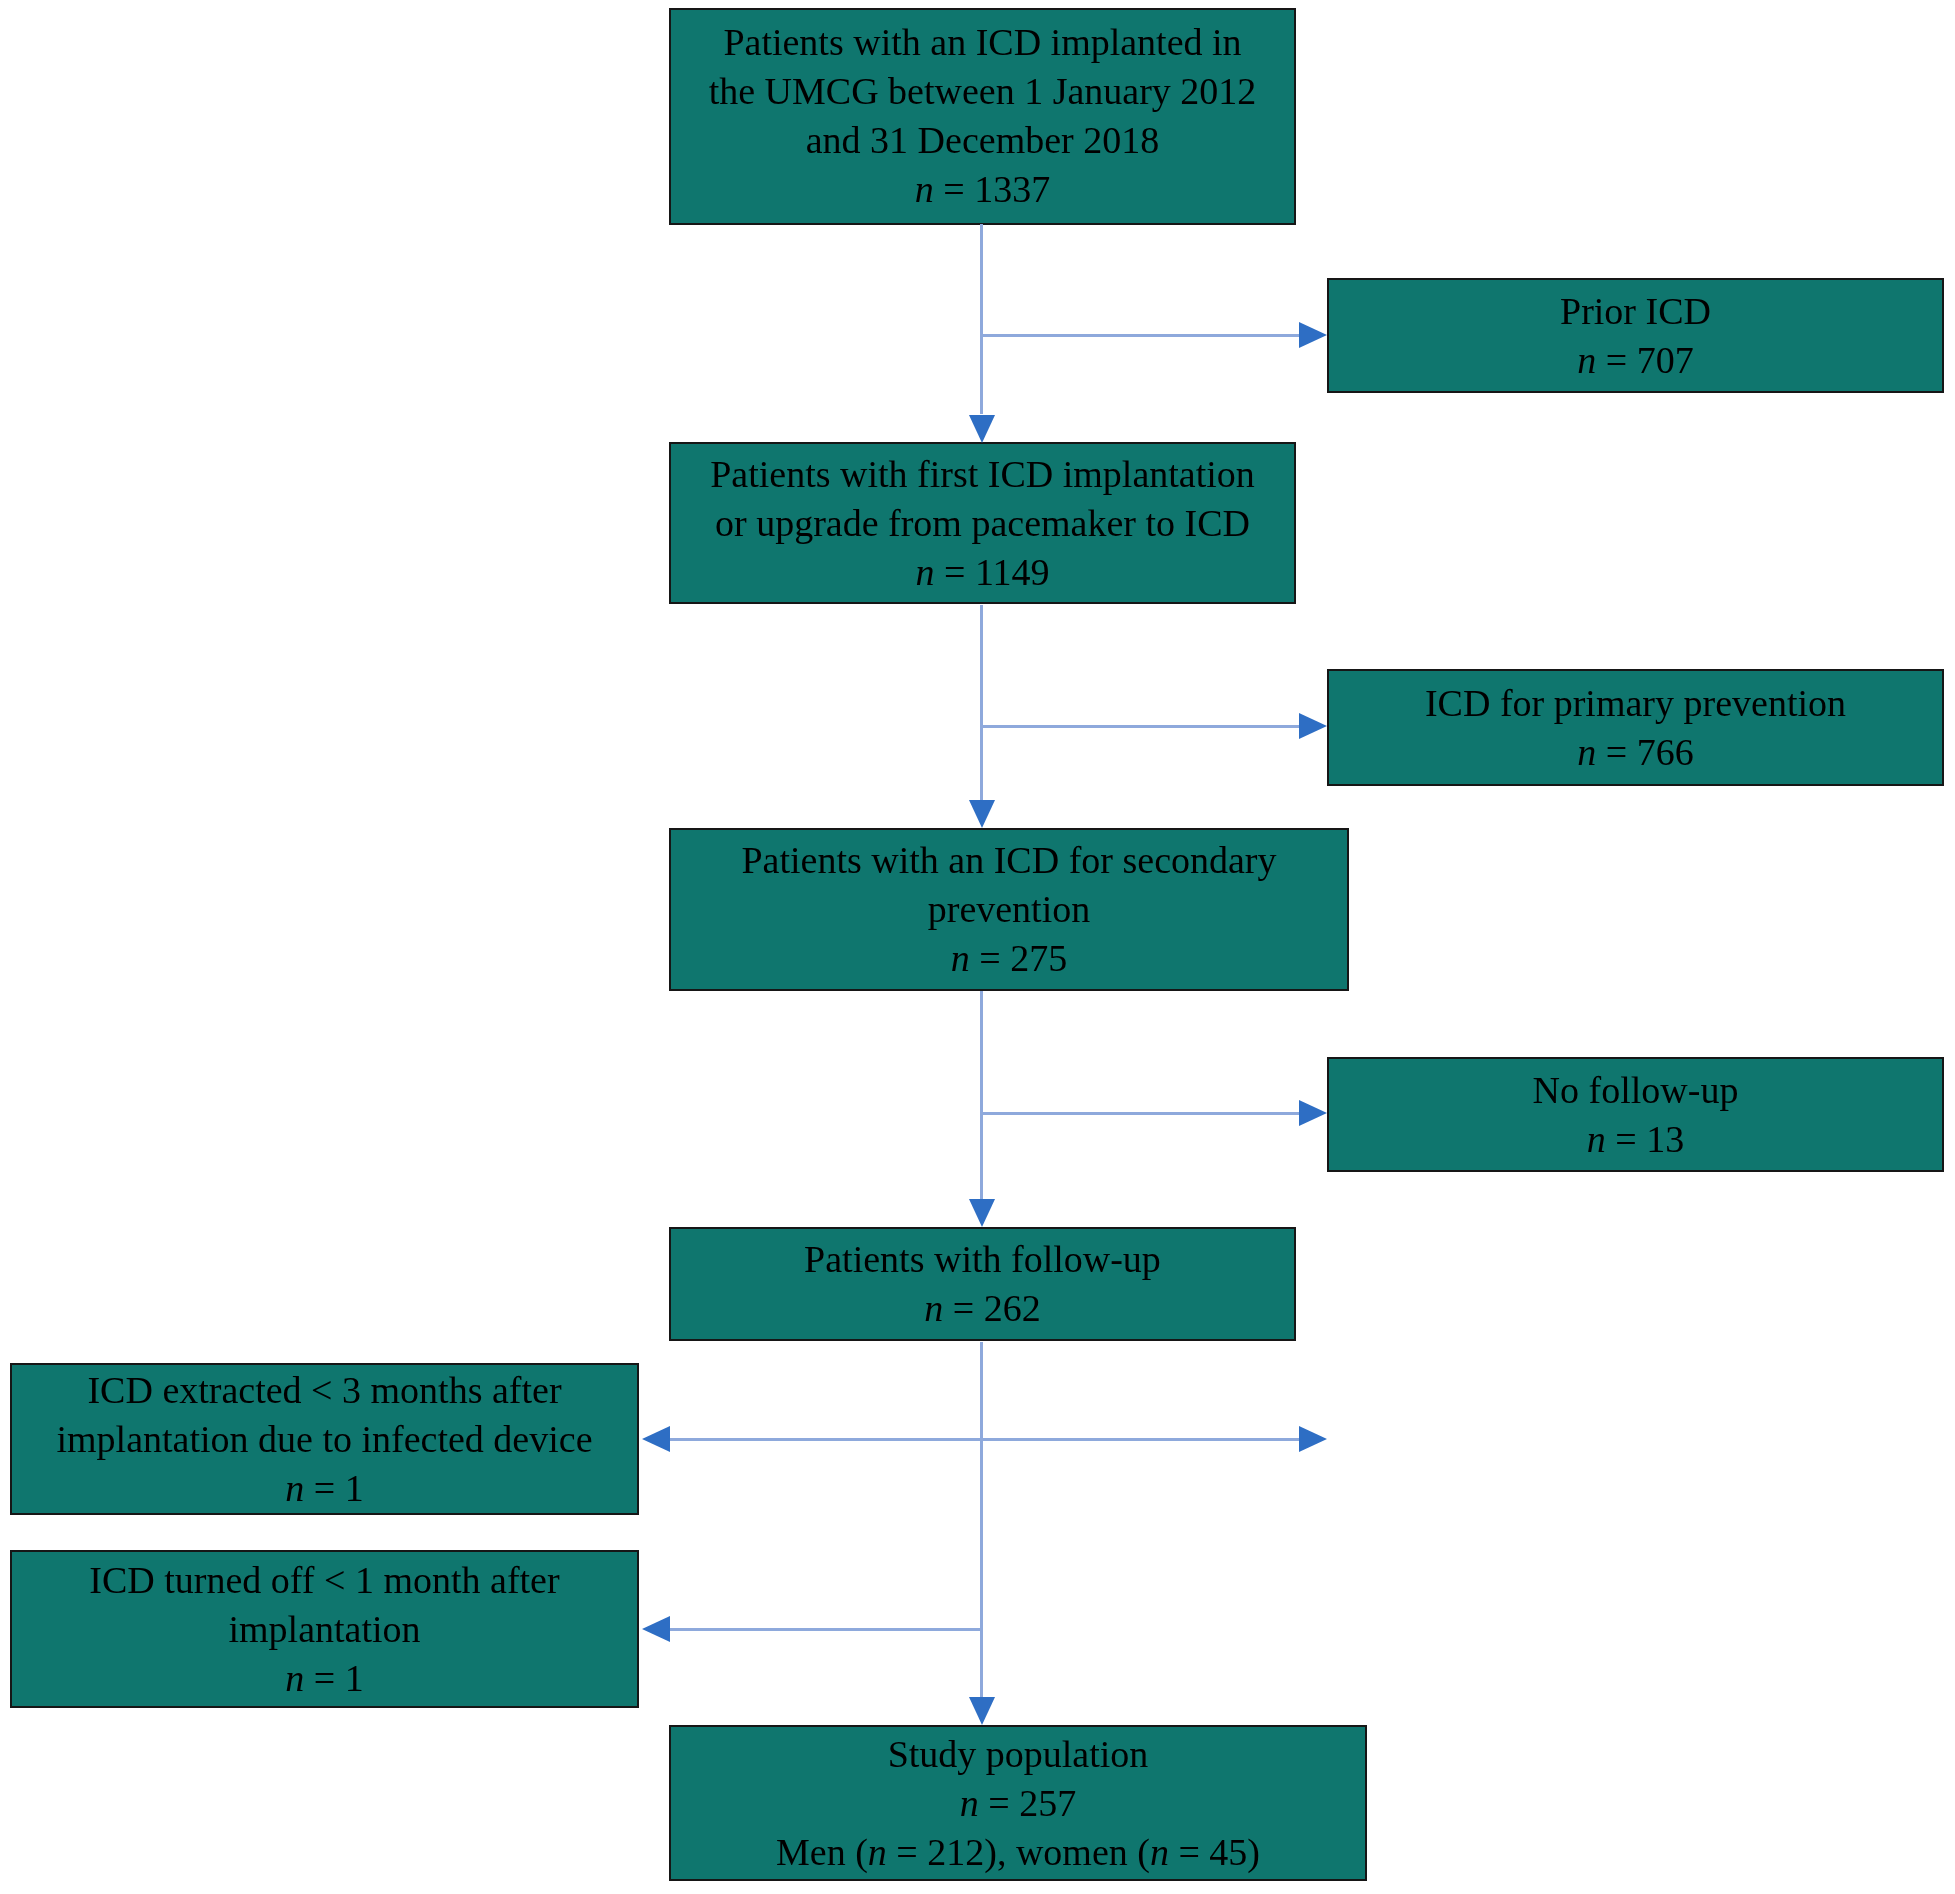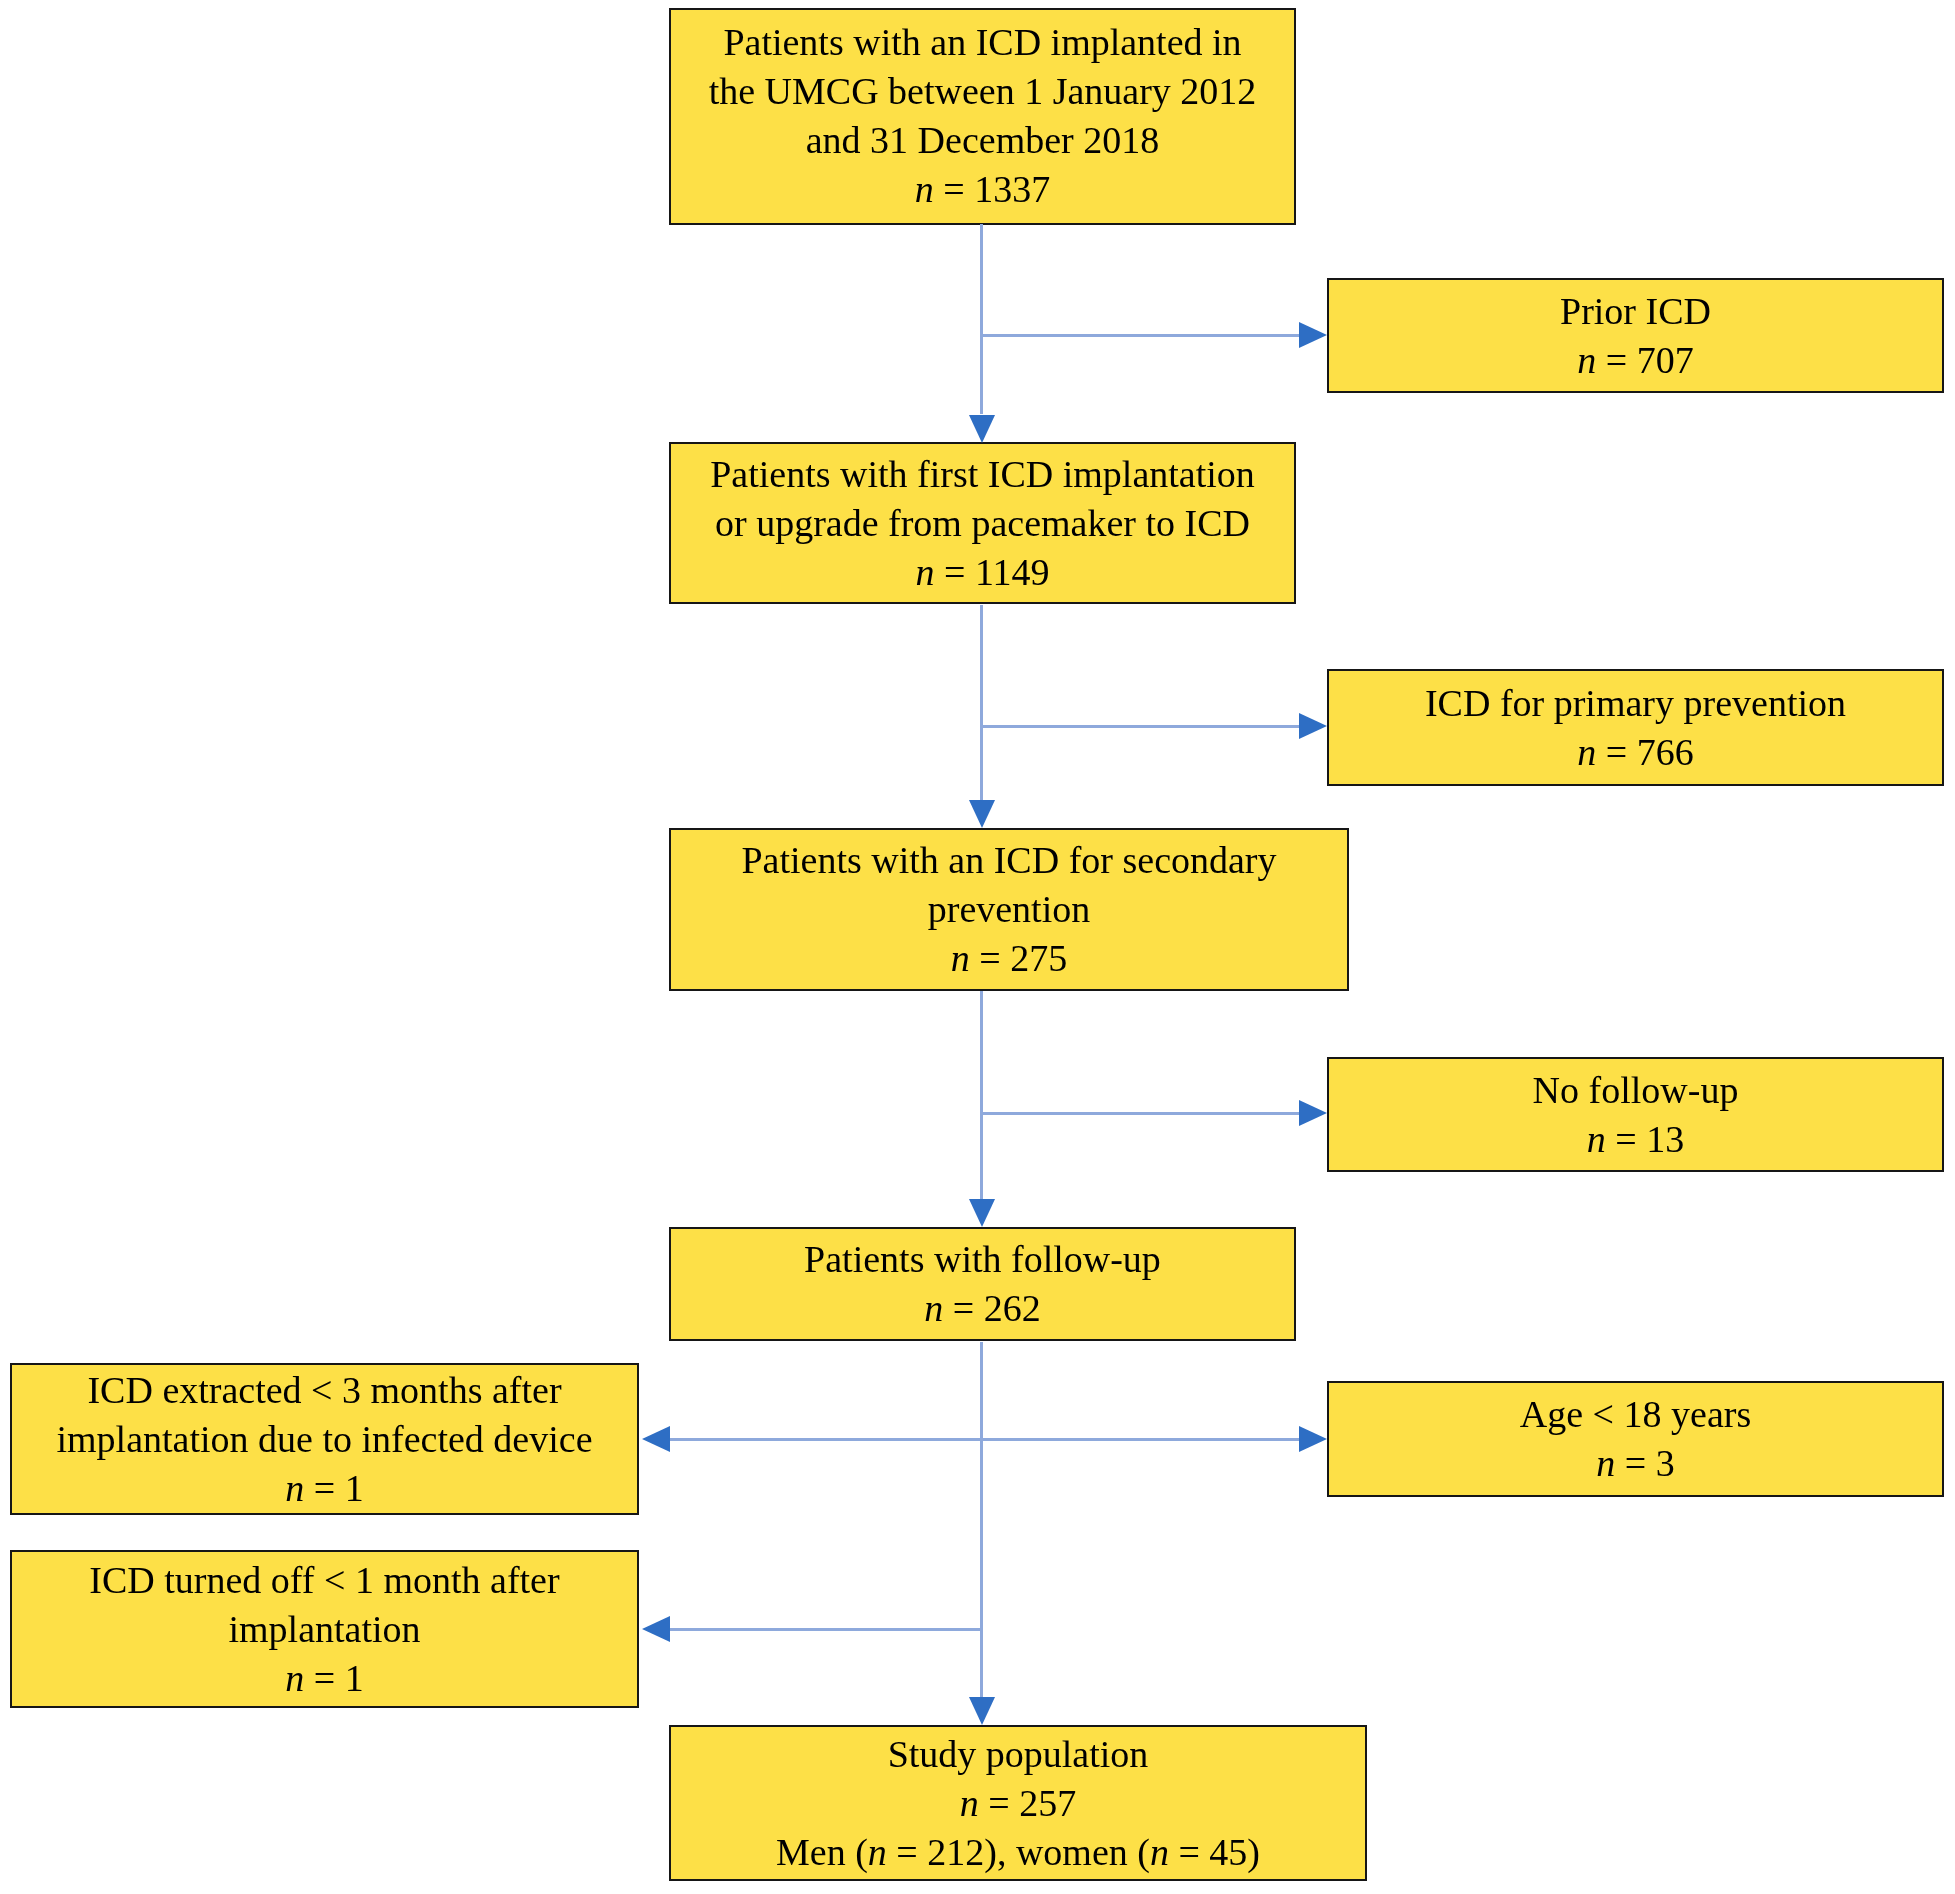--- a/index.html
+++ b/index.html
@@ -13,21 +13,21 @@
     height: 1895px;
     background: #ffffff;
     font-family: "Liberation Serif", "DejaVu Serif", serif;
     color: #000000;
     overflow: hidden;
   }
   .box {
     position: absolute;
     box-sizing: border-box;
     border: 2.5px solid #161616;
-    background: #fde047;
+    background: #0f766e;
     display: flex;
     flex-direction: column;
     justify-content: center;
     align-items: center;
     text-align: center;
     font-size: 38px;
     line-height: 49px;
   }
   .ln { white-space: pre-wrap; }
   .it { font-style: italic; }
@@ -105,24 +105,20 @@
   <div class="box" style="left:1327px;top:669px;width:617px;height:117px">
     <div class="ln">ICD for primary prevention</div>
     <div class="ln"><span class="it">n</span><span> = 766</span></div>
   </div>
 
   <div class="box" style="left:1327px;top:1057px;width:617px;height:115px">
     <div class="ln">No follow-up</div>
     <div class="ln"><span class="it">n</span><span> = 13</span></div>
   </div>
 
-  <div class="box" style="left:1327px;top:1381px;width:617px;height:116px">
-    <div class="ln">Age &lt; 18 years</div>
-    <div class="ln"><span class="it">n</span><span> = 3</span></div>
-  </div>
 
   <div class="box" style="left:10px;top:1363px;width:629px;height:152px">
     <div class="ln">ICD extracted &lt; 3 months after</div>
     <div class="ln">implantation due to infected device</div>
     <div class="ln"><span class="it">n</span><span> = 1</span></div>
   </div>
 
   <div class="box" style="left:10px;top:1550px;width:629px;height:158px">
     <div class="ln">ICD turned off &lt; 1 month after</div>
     <div class="ln">implantation</div>

